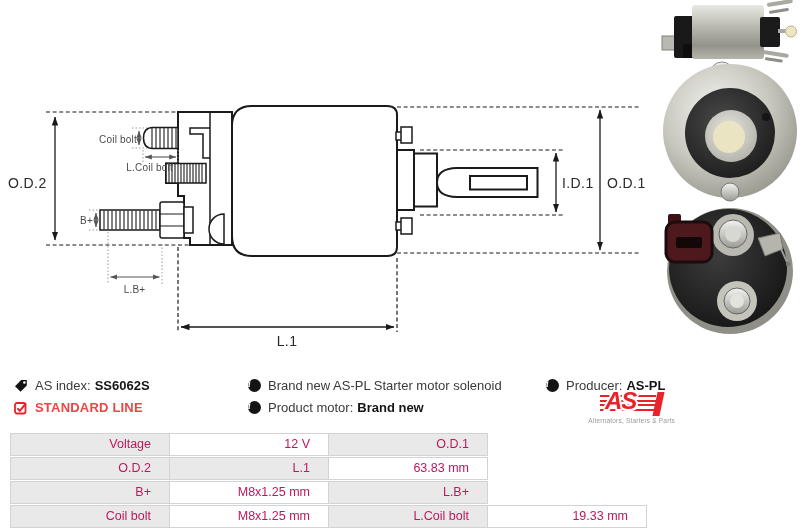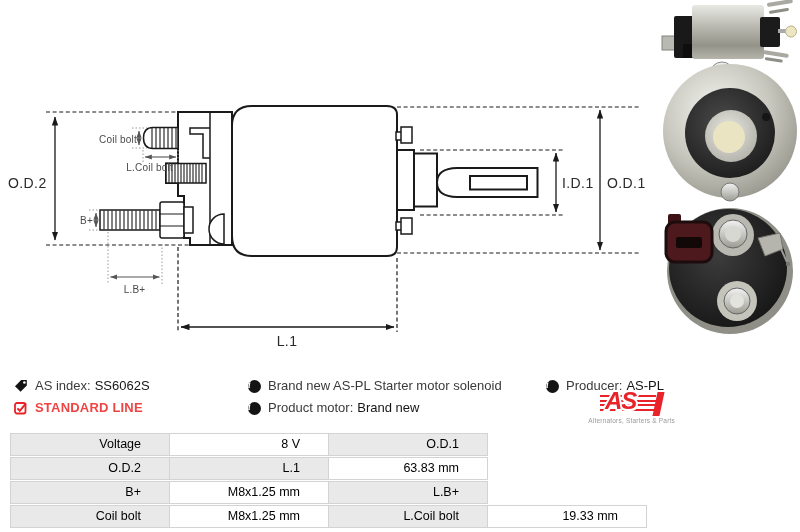--- a/index.html
+++ b/index.html
@@ -11,25 +11,25 @@
   .lblBig{font-family:"Liberation Sans",sans-serif;font-size:14px;letter-spacing:.4px;fill:#2a2a2a;}
   .lblSm{font-family:"Liberation Sans",sans-serif;font-size:10px;letter-spacing:.2px;fill:#4a4a4a;}
 
   
   .photos{position:absolute;left:645px;top:0;width:155px;height:365px;}
 
   
   .info{position:absolute;left:0;top:370px;width:800px;height:60px;}
   .info-col{position:absolute;top:8px;}
   .col1{left:14px;} .col2{left:248px;} .col3{left:546px;}
-  .info-row{display:flex;align-items:flex-end;height:15px;margin-bottom:7px;
+  .info-row{display:flex;align-items:center;height:15px;margin-bottom:7px;
             font-size:13px;color:#3a3a3a;white-space:nowrap;}
   .info-row .ic{margin-right:7px;flex:0 0 auto;display:block;}
   .info-row .lab{margin-right:4px;}
-  .bold{font-weight:normal;color:#151515;}
+  .bold{font-weight:bold;color:#151515;}
   .redline{color:#ef4444;font-weight:bold;letter-spacing:.2px;}
   .info-icon{width:13px;height:13px;border-radius:50%;background:#141414;color:#fff;
              display:flex;align-items:center;justify-content:center;
              font-size:9.5px;font-weight:bold;font-style:italic;
              font-family:"Liberation Serif",serif;}
 
   
   .logo-box{position:absolute;left:585px;top:23px;width:90px;text-align:right;}
   .logo-mark{position:relative;width:64px;height:22px;margin:0 auto;}
   .logo-stripes{position:absolute;left:2px;top:2px;width:56px;height:18px;
@@ -38,22 +38,22 @@
   .logo-as{position:absolute;left:7px;top:-5px;font-size:24px;line-height:26px;font-weight:900;
       font-style:italic;color:#e8232a;letter-spacing:-1px;
       text-shadow:2px 0 0 #fff,-2px 0 0 #fff,0 2px 0 #fff,0 -2px 0 #fff,
                   1.5px 1.5px 0 #fff,-1.5px -1.5px 0 #fff,1.5px -1.5px 0 #fff,-1.5px 1.5px 0 #fff;}
   .logo-tagline{margin-top:2px;font-size:6.5px;color:#999;letter-spacing:.2px;}
 
   
   .spec-table{position:absolute;left:10px;top:433px;}
   .spec-row{display:flex;margin-bottom:1.5px;}
   .cell{box-sizing:border-box;width:160px;height:22.5px;line-height:21px;
-        border:1px solid #d3d3d3;font-size:12.5px;color:#000000;
-        text-align:right;padding-right:28px;}
+        border:1px solid #d3d3d3;font-size:12.5px;color:#be185d;
+        text-align:right;padding-right:18px;}
   .cell+.cell{margin-left:-1px;}
   .cell.lab{background:#e9e9e9;}
   .cell.val{background:#ffffff;}
 </style>
 </head>
 <body>
 
 <div class="page">
 
   <svg class="drawing" width="650" height="360" viewBox="0 0 650 360">
@@ -307,21 +307,21 @@
         <div class="logo-bar"></div>
         <div class="logo-as">AS</div>
       </div>
       <div class="logo-tagline">Alternators, Starters &amp; Parts</div>
     </div>
   </div>
 
   <div class="spec-table">
     <div class="spec-row">
       <div class="cell lab">Voltage</div>
-      <div class="cell val">8 V</div>
+      <div class="cell val">12 V</div>
       <div class="cell lab">O.D.1</div>
     </div>
     <div class="spec-row">
       <div class="cell lab">O.D.2</div>
       <div class="cell lab">L.1</div>
       <div class="cell val">63.83 mm</div>
     </div>
     <div class="spec-row">
       <div class="cell lab">B+</div>
       <div class="cell val">M8x1.25 mm</div>

